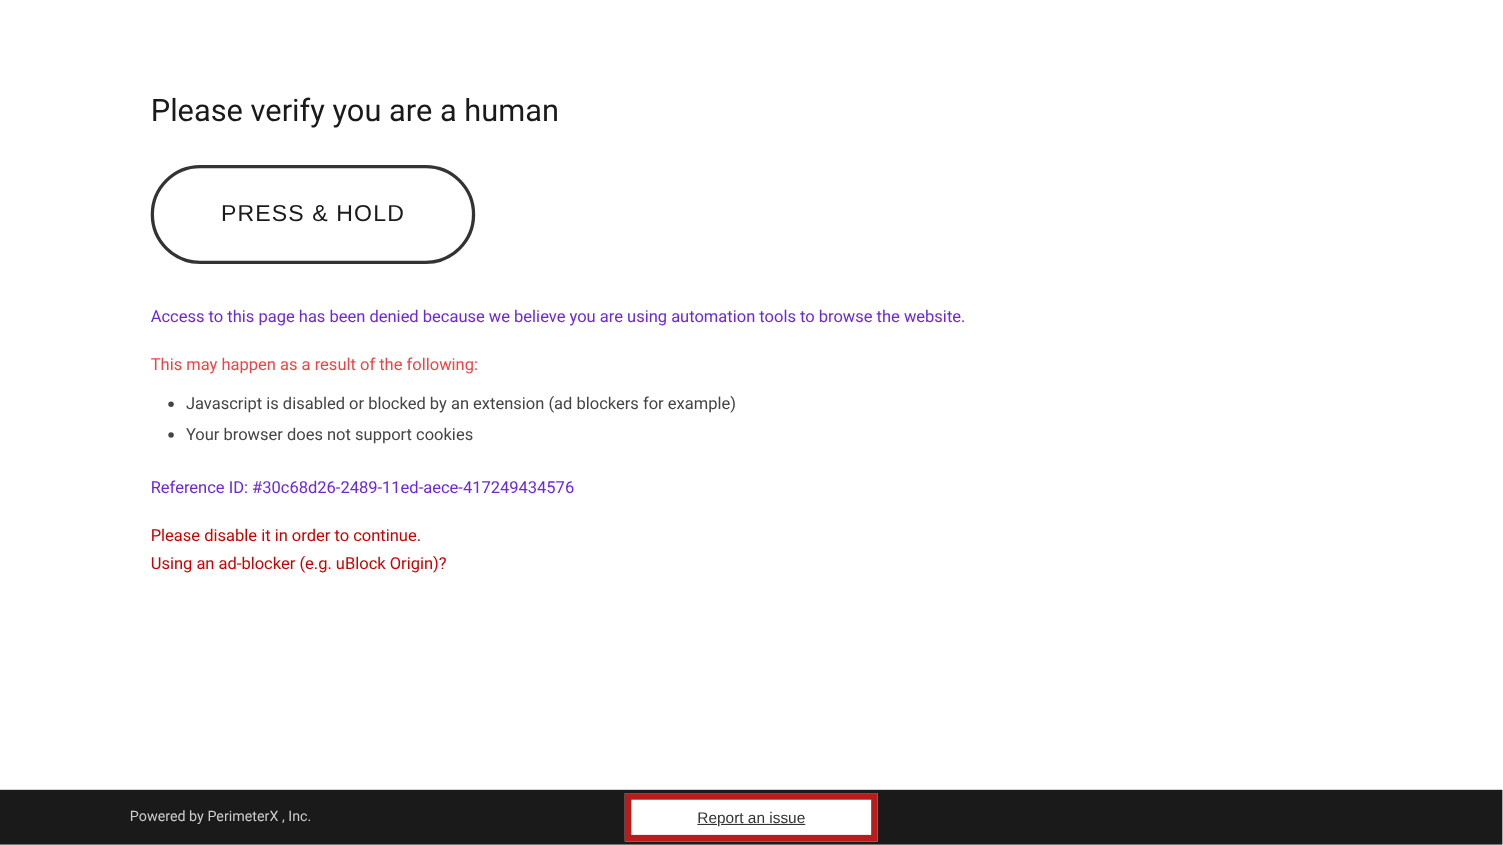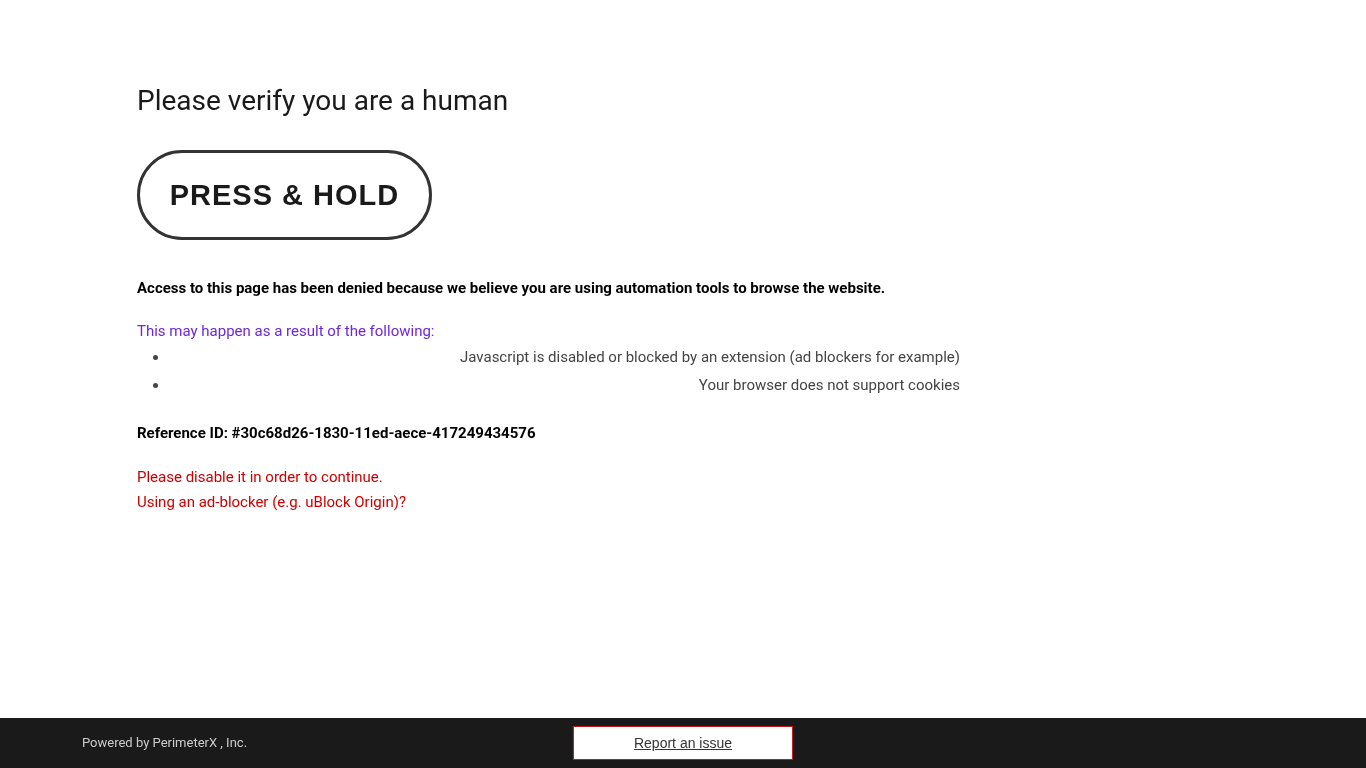--- a/index.html
+++ b/index.html
@@ -40,46 +40,44 @@
       height: 90px;
       border: 3px solid #333333;
       border-radius: 50px;
       background: #ffffff;
       cursor: pointer;
       margin-bottom: 36px;
       user-select: none;
     }
 
     .press-hold-label {
-      font-size: 29px;
-      font-weight: 700;
+      font-size: 21px;
+      font-weight: 400;
       letter-spacing: 1px;
       color: #1a1a1a;
     }
 
     .description-text {
-      color: #000000;
+      color: #6d28d9;
       margin-bottom: 20px;
       max-width: 800px;
       line-height: 1.6;
-      font-weight: bold;
     }
 
     .may-happen-text {
-      color: #6d28d9;
-      margin-bottom: 2px;
+      color: #ef4444;
+      margin-bottom: 12px;
       max-width: 800px;
     }
 
     .bullet-list {
       list-style: disc;
       padding-left: 32px;
       margin-bottom: 24px;
       color: #444444;
-      text-align: right;
     }
 
     .bullet-list li {
       margin-bottom: 4px;
       line-height: 1.6;
     }
 
     .ensure-text {
       color: #444444;
       margin-bottom: 20px;
@@ -97,30 +95,30 @@
       color: #ffffff;
       height: 50px;
       display: flex;
       align-items: center;
       position: relative;
     }
 
     .footer-powered {
       color: #cccccc;
       font-size: 13px;
-      padding-left: 82px;
+      padding-left: 118px;
     }
 
     .footer-report-btn {
       position: absolute;
       left: 50%;
       transform: translateX(-50%);
       background: #ffffff;
       color: #333333;
-      border: 1px solid #b91c1c;
+      border: 6px solid #b91c1c;
       padding: 8px 60px;
       font-size: 14px;
       cursor: pointer;
       text-decoration: underline;
     }
   </style>
 </head>
 <body>
 
 <div class="main-content">
@@ -133,21 +131,21 @@
   <p class="description-text">Access to this page has been denied because we believe you are using automation tools to browse the website.</p>
 
   <p class="may-happen-text">This may happen as a result of the following:</p>
 
   <ul class="bullet-list">
     <li>Javascript is disabled or blocked by an extension (ad blockers for example)</li>
     <li>Your browser does not support cookies</li>
   </ul>
 
 
-  <p class="description-text">Reference ID: #30c68d26-1830-11ed-aece-417249434576</p>
+  <p class="description-text">Reference ID: #30c68d26-2489-11ed-aece-417249434576</p>
 
   <div class="adblocker-text">
     <div>Please disable it in order to continue.</div>
     <div>Using an ad-blocker (e.g. uBlock Origin)?</div>
   </div>
 </div>
 
 <footer class="footer">
   <span class="footer-powered">Powered by PerimeterX , Inc.</span>
   <button class="footer-report-btn">Report an issue</button>

